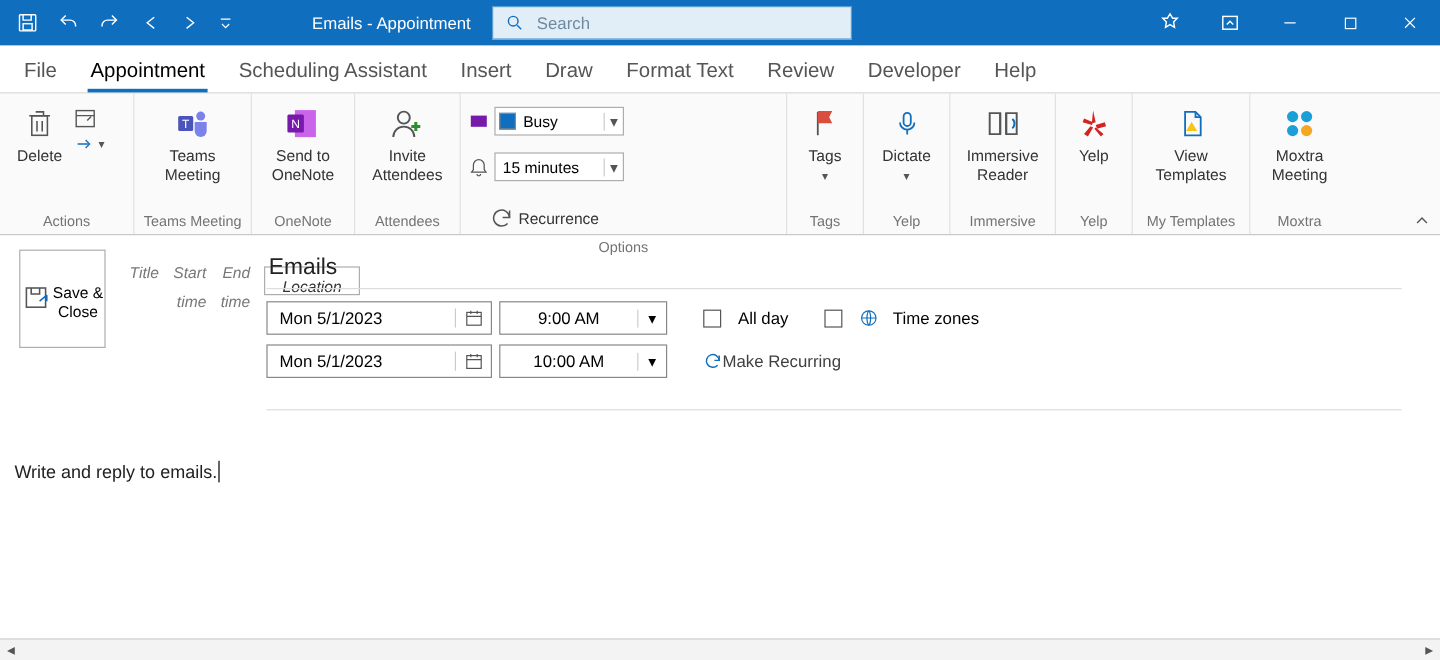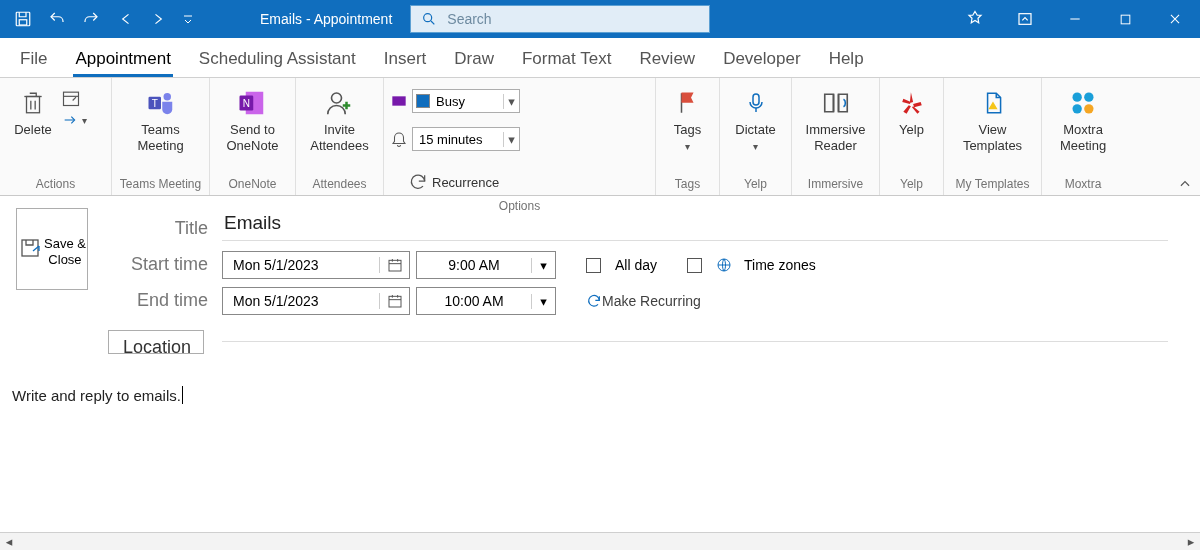--- a/index.html
+++ b/index.html
@@ -25,21 +25,21 @@
   .big-btn .icon { height: 34px; display: flex; align-items: center; justify-content: center; }
   .big-btn .lbl { font-size: 13px; line-height: 1.2; margin-top: 2px; color: #333; }
   .small-row { display: flex; align-items: center; height: 26px; }
   .combo { display: flex; align-items: center; border: 1px solid #adadad; background: #fff; height: 24px; }
   .combo .val { padding: 0 6px; font-size: 13px; flex: 1; }
   .combo .dd { width: 16px; text-align: center; color: #555; border-left: 1px solid #ccc; }
   .collapse { position: absolute; right: 8px; bottom: 4px; }
   .form-area { padding: 12px 10px; display: flex; }
   .save-close { width: 72px; height: 82px; border: 1px solid #adadad; display: flex; flex-direction: row; align-items: center; justify-content: center; margin-right: 20px; margin-left: 6px; }
   .save-close .lbl { font-size: 13px; text-align: center; line-height: 1.25; margin-top: 6px; }
-  .field-labels { width: 100px; display: flex; flex-direction: column; gap: 12px; padding-top: 8px; text-align: right; color: #777; font-size: 18px; }
+  .field-labels { width: 100px; display: flex; flex-direction: row; gap: 12px; padding-top: 8px; text-align: right; color: #777; font-size: 13px; font-style: italic; }
   .field-labels div { height: 24px; line-height: 24px; }
   .loc-btn { border: 1px solid #adadad; padding: 4px 14px; color: #333; background: #fff; width: 96px; text-align: center; margin-top: 6px; }
   .fields { flex: 1; padding-left: 14px; }
   .title-input { font-size: 19px; padding: 4px 2px; width: 940px; border: none; color: #222; }
   .underline { height: 1px; background: #ddd; margin: 2px 0 10px; width: 946px; }
   .dt-row { display: flex; align-items: center; gap: 6px; margin-bottom: 8px; }
   .date-box { display: flex; border: 1px solid #888; height: 28px; width: 188px; align-items: center; background: #fff; }
   .date-box .v { padding: 0 10px; flex: 1; font-size: 14px; }
   .date-box .cal { width: 30px; display: flex; align-items: center; justify-content: center; border-left: 1px solid #ccc; }
   .time-box { display: flex; border: 1px solid #888; height: 28px; width: 140px; align-items: center; background: #fff; }

